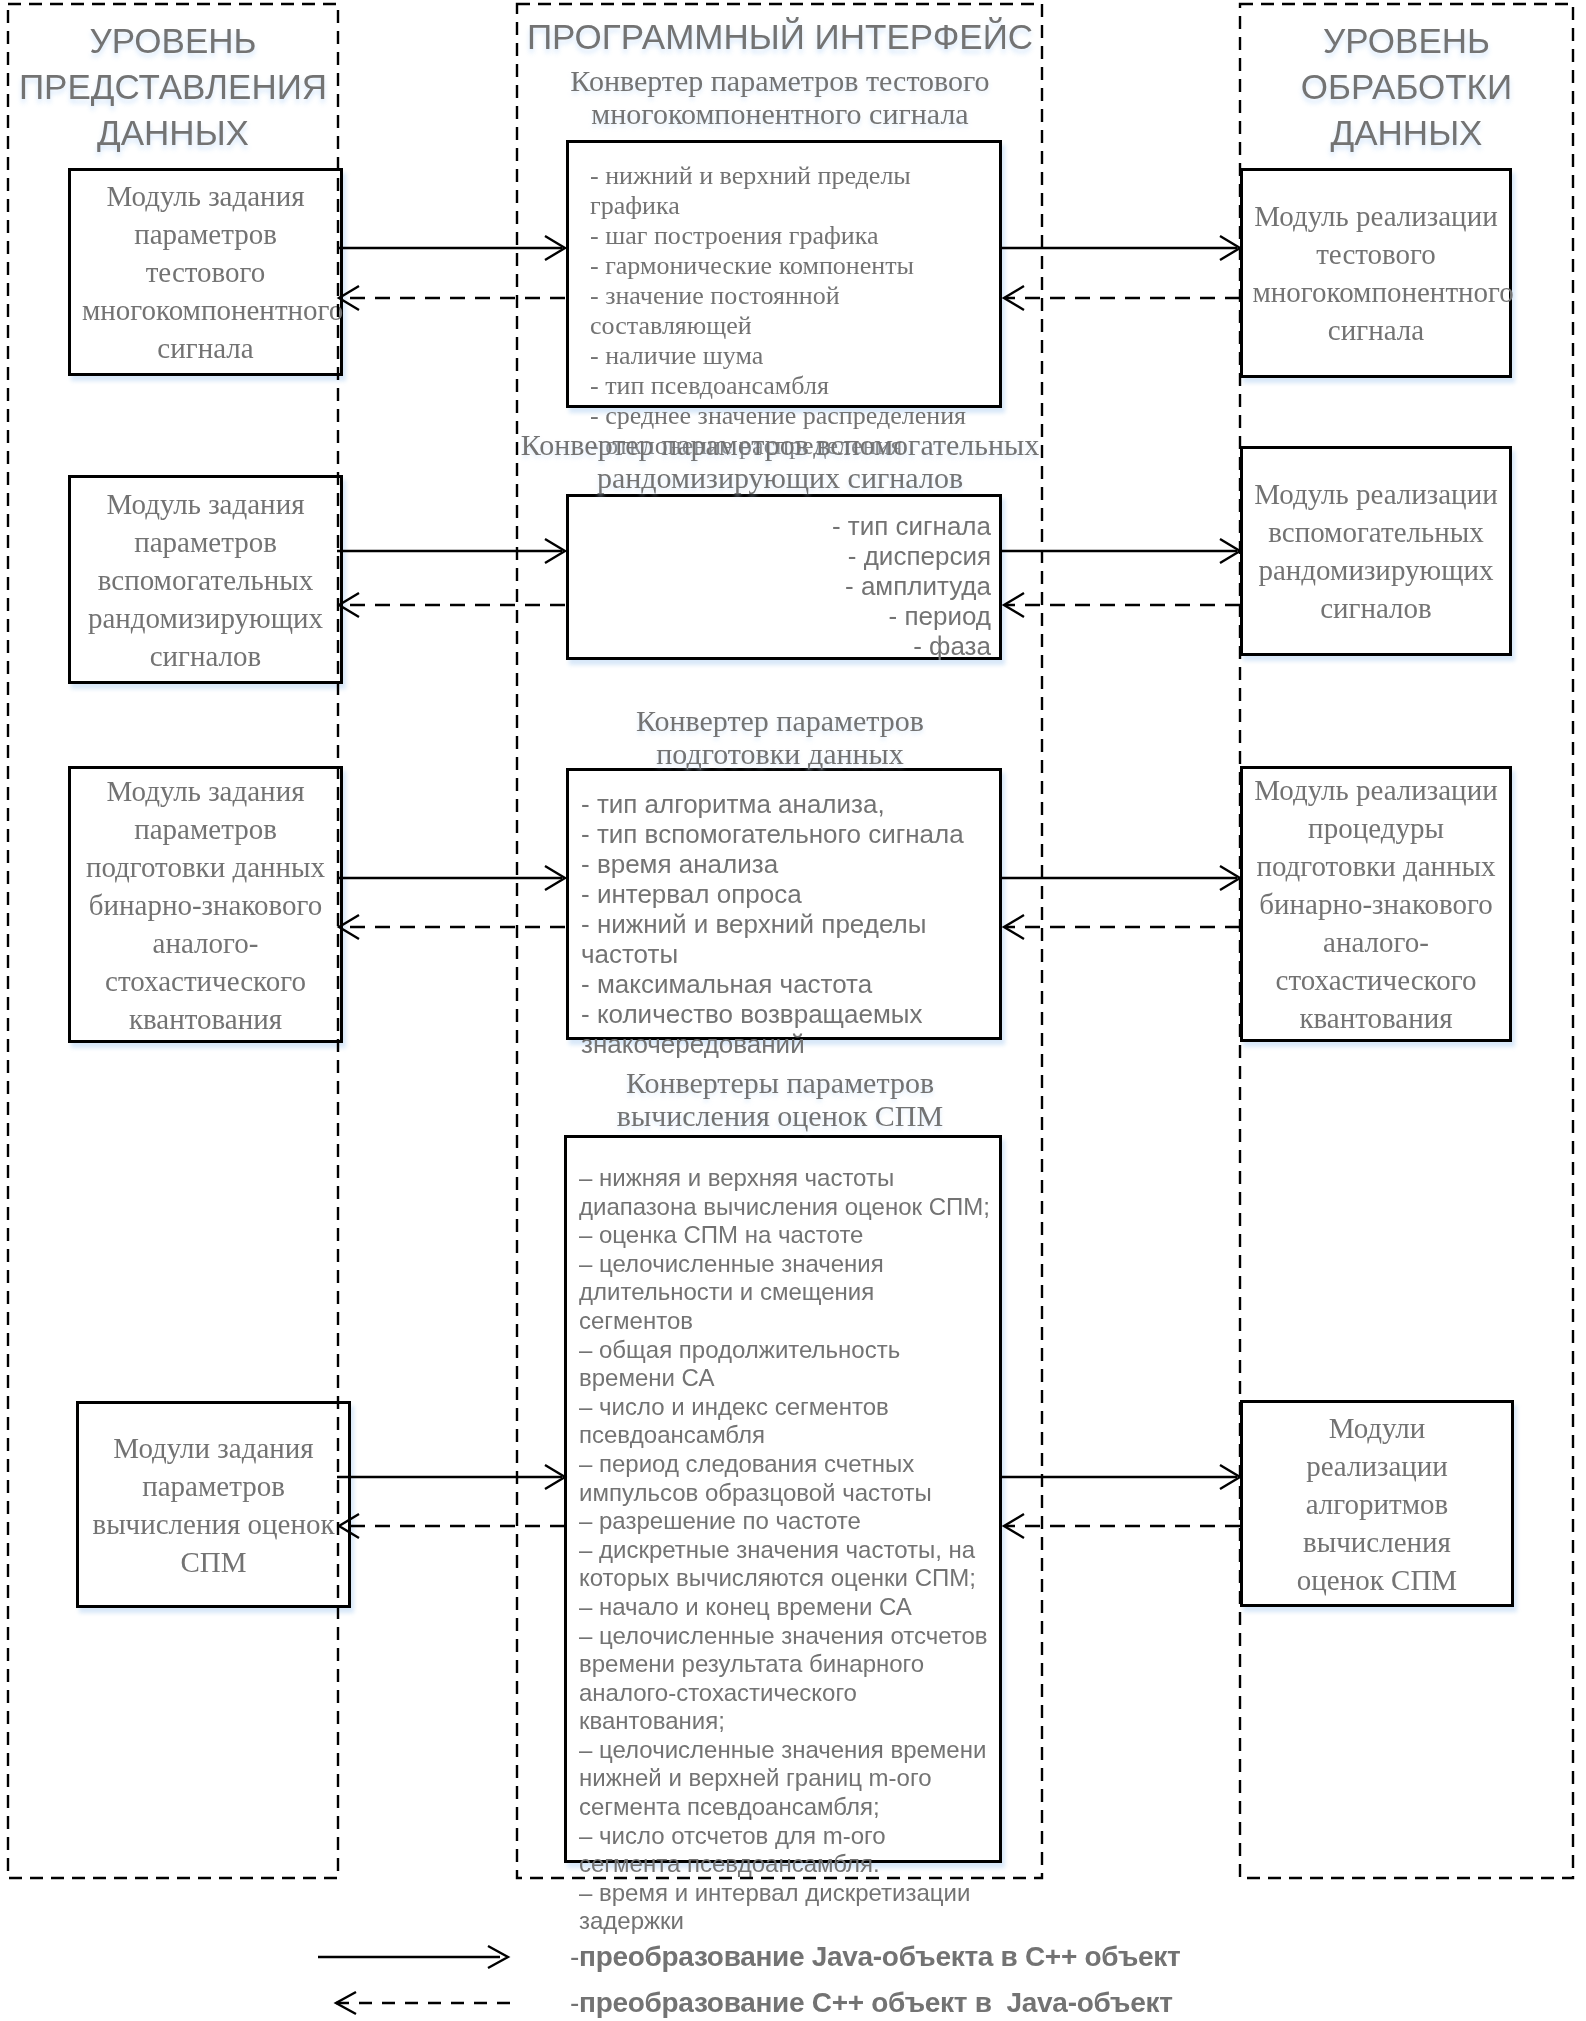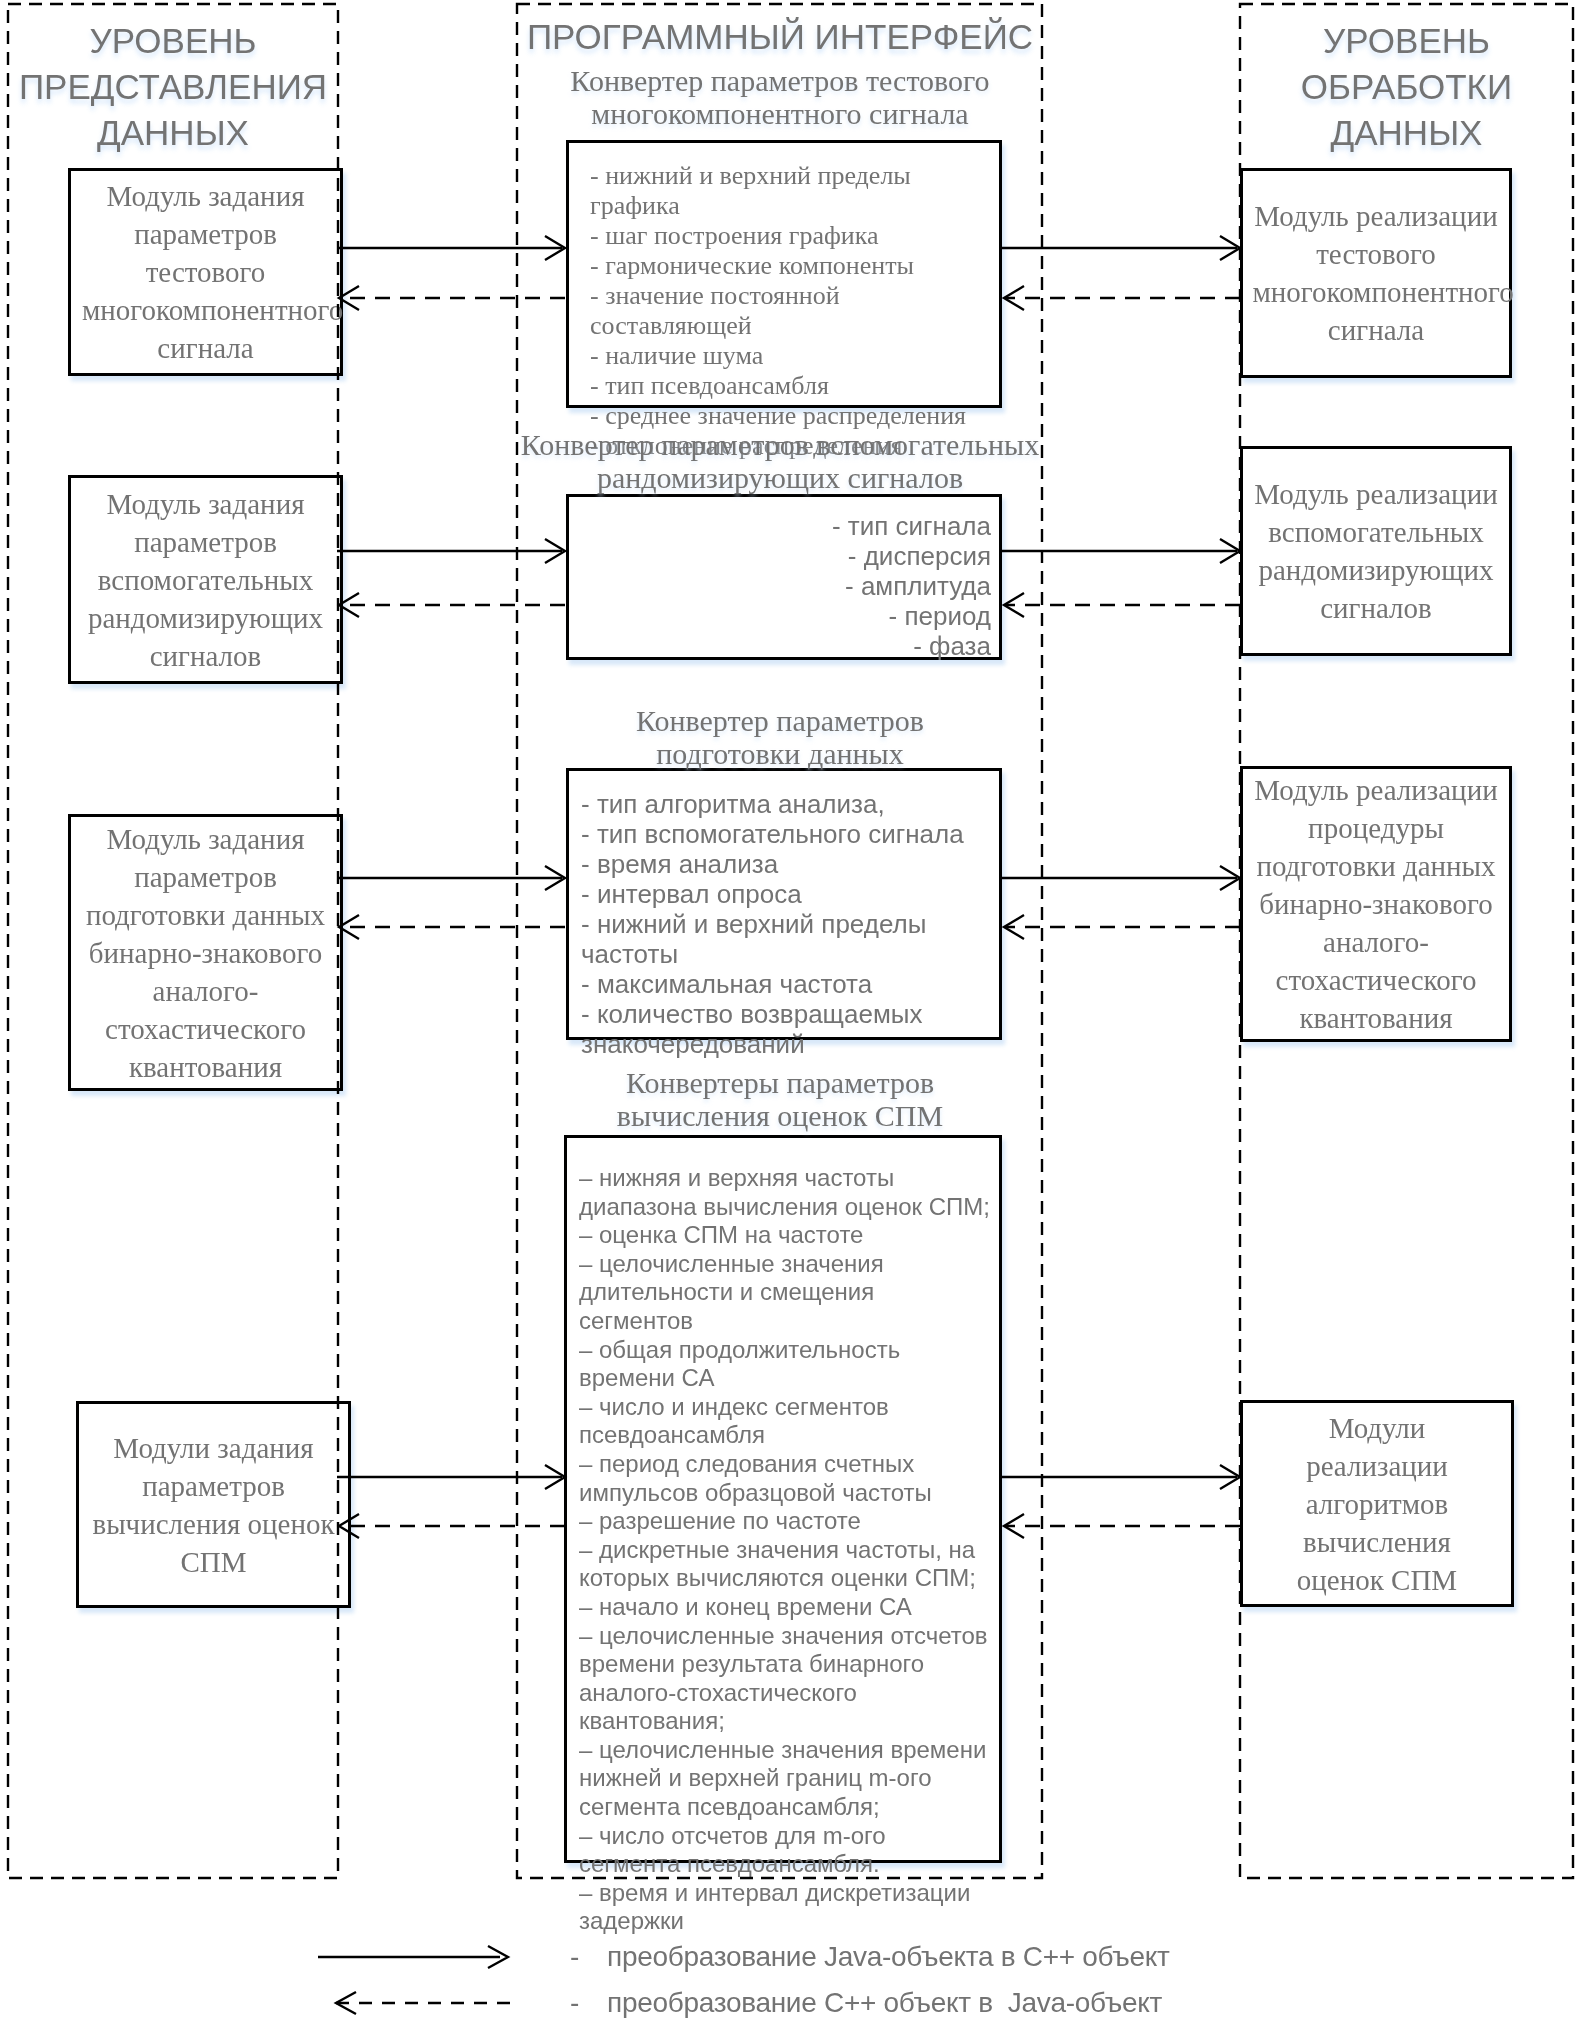--- a/index.html
+++ b/index.html
@@ -20,21 +20,21 @@
   .module-box .inner.narrow{max-width:200px;}
   .param-box{position:absolute;border:3px solid #000;background:#fff;z-index:1;
           box-shadow:3px 5px 4px rgba(203,224,247,0.75);box-sizing:border-box;
           padding:16px 8px 0 12px;font-size:26px;line-height:30px;}
   .param-box.serif{font-family:"Liberation Serif",serif;padding-top:18px;}
   .param-box.big{font-size:24px;line-height:28.6px;padding-top:26px;}
   .list-line{white-space:normal;}
   .legend-row{position:absolute;display:flex;align-items:center;z-index:2;
           font-size:28px;letter-spacing:-0.3px;}
   .legend-sep{margin-left:46px;}
-  .legend-label{margin-left:28px;white-space:pre;}
+  .legend-label{white-space:pre;font-weight:bold;}
 </style>
 </head>
 <body>
 
 <div class="canvas">
 
   <div class="region-header" style="left:8px;top:18px;width:330px;">
       <div class="hdr-line">УРОВЕНЬ</div>
       <div class="hdr-line">ПРЕДСТАВЛЕНИЯ</div>
       <div class="hdr-line">ДАННЫХ</div>
@@ -78,21 +78,21 @@
       <div class="list-line">- тип сигнала</div>
       <div class="list-line">- дисперсия</div>
       <div class="list-line">- амплитуда</div>
       <div class="list-line">- период</div>
       <div class="list-line">- фаза</div>
     </div>
   <div class="module-box" style="left:1240px;top:446px;width:266px;height:204px;">
     <div class="inner">Модуль реализации вспомогательных рандомизирующих сигналов</div>
   </div>
 
-  <div class="module-box" style="left:68px;top:766px;width:269px;height:271px;margin-top:48px;">
+  <div class="module-box" style="left:68px;top:766px;width:269px;height:271px;">
     <div class="inner">Модуль задания параметров подготовки данных бинарно-знакового аналого-стохастического квантования</div>
   </div>
   <div class="converter-title" style="top:704px;">
       <div class="hdr-line">Конвертер параметров</div>
       <div class="hdr-line">подготовки данных</div>
     </div>
   <div class="param-box" style="left:566px;top:768px;width:436px;height:272px;padding-top:18px;">
       <div class="list-line">- тип алгоритма анализа,</div>
       <div class="list-line">-  тип вспомогательного сигнала</div>
       <div class="list-line">- время анализа</div>

